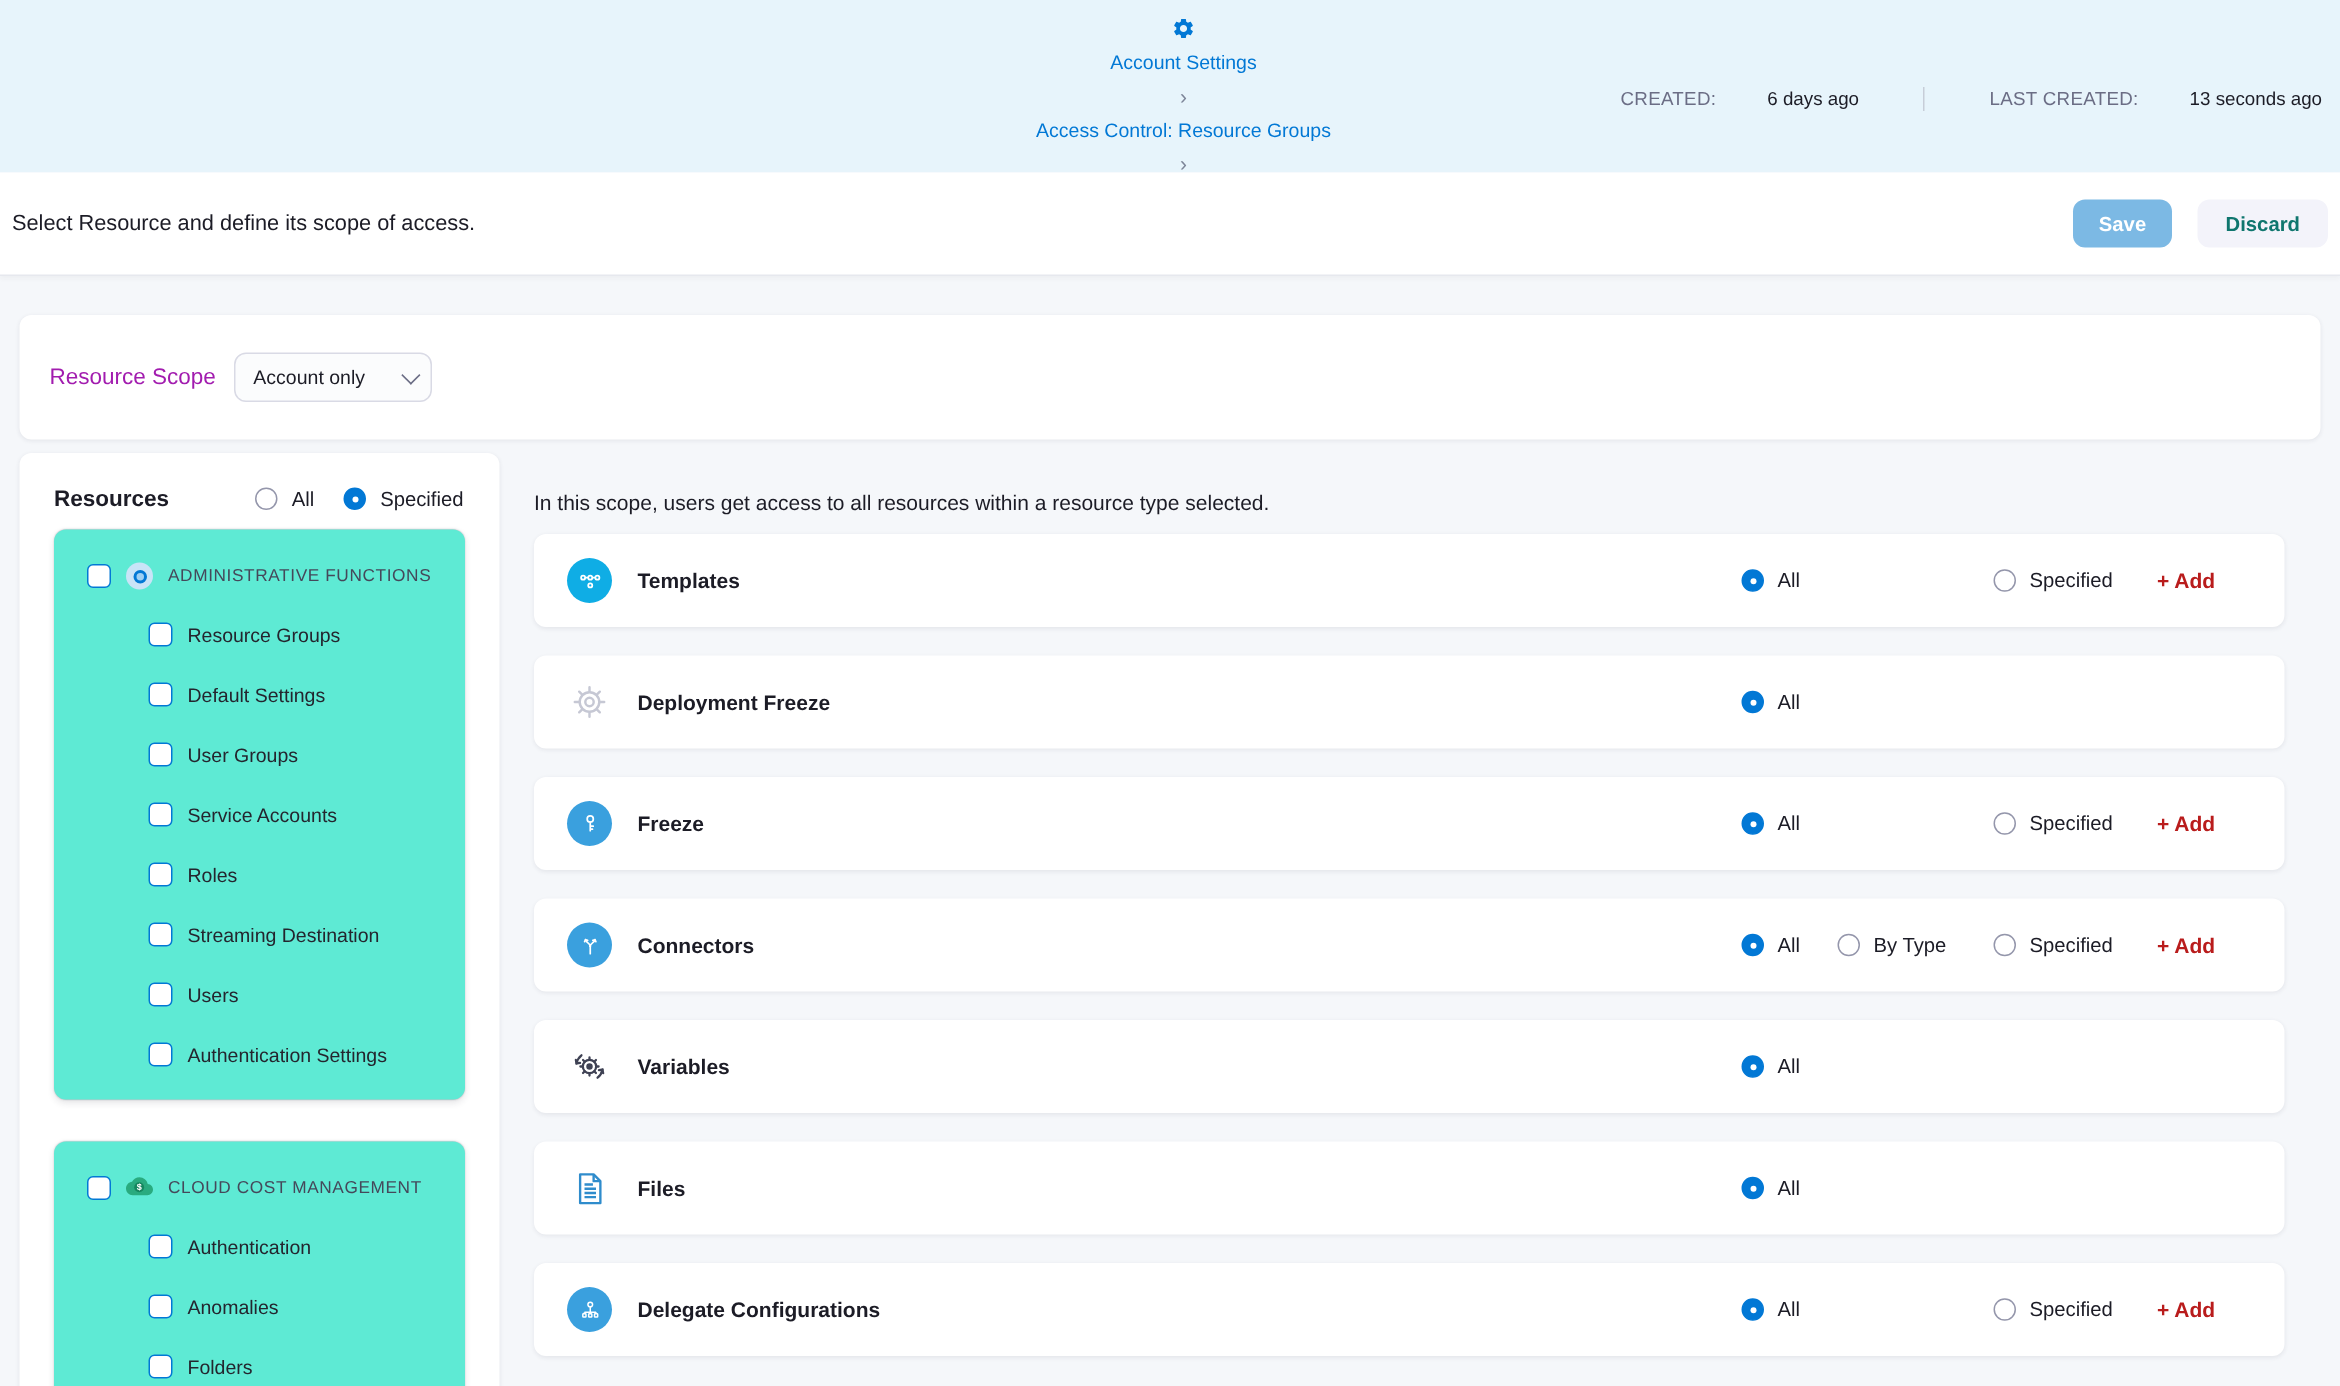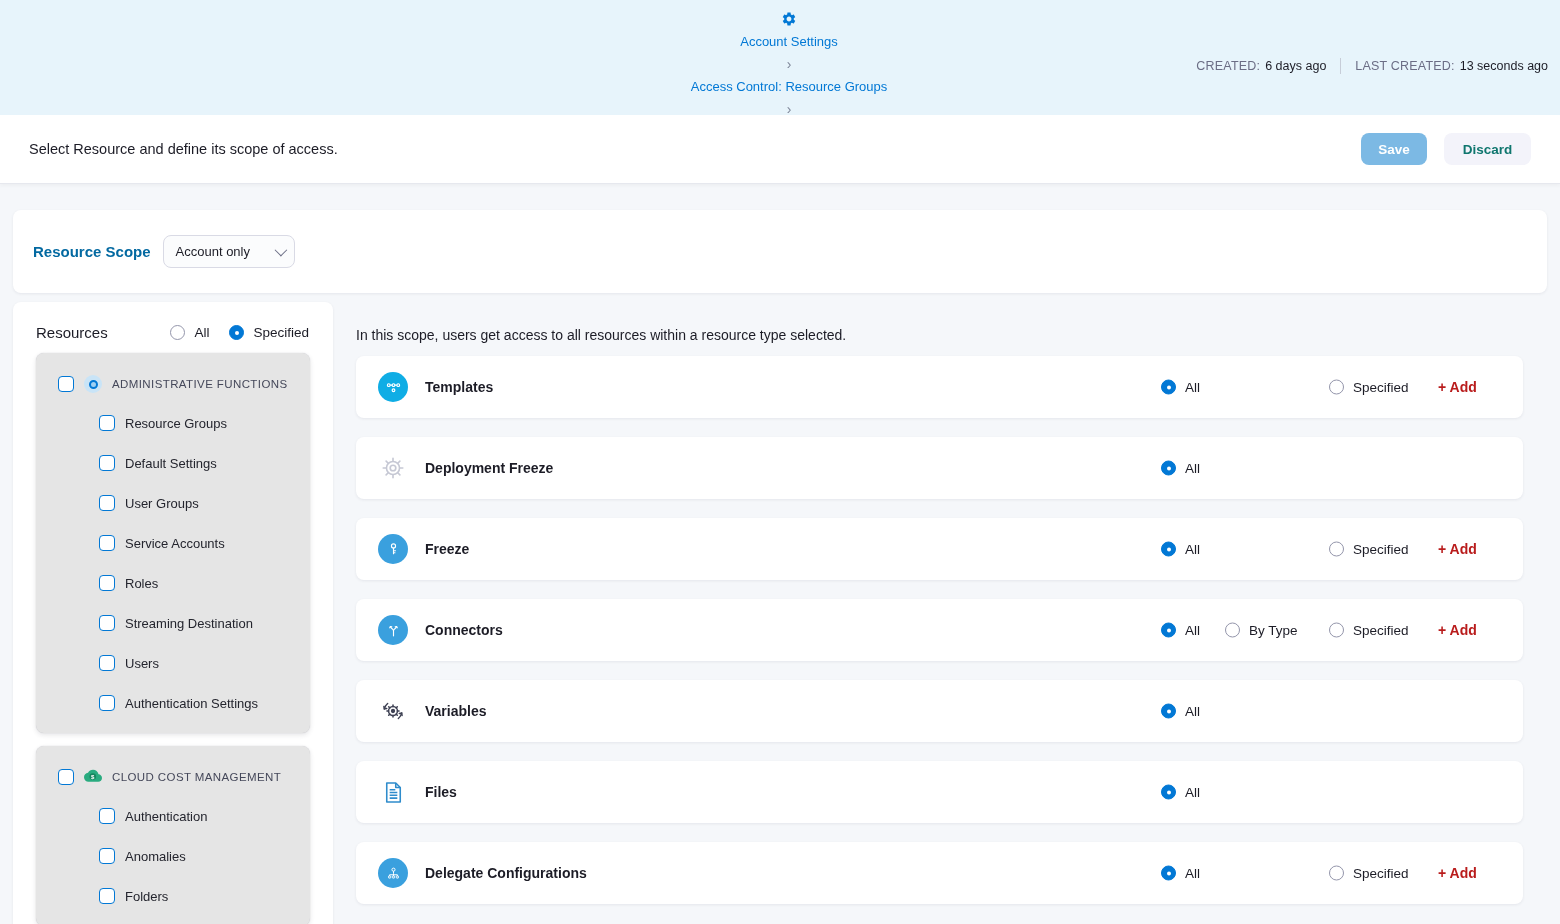--- a/index.html
+++ b/index.html
@@ -7,58 +7,58 @@
   body { font-family:"Liberation Sans","DejaVu Sans",sans-serif; background:#f5f7fa; color:#22222a; position:relative; }
 
   
   .hdr { height:115px; background:#e7f4fb; padding:11px 12px 0 12px; position:relative; }
   .crumbs { display:flex; align-items:center; gap:7px; padding-left:18px; font-size:13px;flex-direction:column; }
   .crumb { color:#0278d5; font-weight:500; cursor:pointer; text-decoration:none; }
   .crumb-sep { color:#7d8598; font-size:12px; }
   .crumb-sep::after { content:"›"; font-size:14px; }
   .gear-bc { display:inline-flex; width:16px; height:16px; }
   .page-title { font-size:19px; font-weight:600; color:#1c1c26; margin:21px 0 0 14px; }
-  .hdr-meta { position:absolute; right:12px; top:58px; display:flex; align-items:center; font-size:12.5px; }
+  .hdr-meta { position:absolute; right:12px; top:58px; display:flex; align-items:center; font-size:12.5px;gap:29px; }
   .meta-label { color:#6b6d85; letter-spacing:.2px; }
   .meta-value { color:#1c1c26; font-weight:400; margin-left:5px; }
   .meta-div { width:1px; height:16px; background:#c7cdd8; margin:0 14px; }
 
   
-  .tbar { height:69px; background:#fff; display:flex; align-items:center; padding:0 29px; border-bottom:1px solid #e6e8ee; box-shadow:0 2px 3px rgba(40,41,61,.04); position:relative; z-index:2; }
+  .tbar { height:69px; background:#fff; display:flex; align-items:center; padding:0 8px; border-bottom:1px solid #e6e8ee; box-shadow:0 2px 3px rgba(40,41,61,.04); position:relative; z-index:2; }
   .tbar-desc { font-size:14.5px; color:#1c1c26; }
   .tbar-actions { margin-left:auto; display:flex; gap:17px; }
   .btn { height:32px; border:none; border-radius:8px; font-family:inherit; font-size:13.5px; font-weight:700; cursor:pointer; }
   .btn-save { background:#7cb9e4; color:#fff; width:66px; }
   .btn-discard { background:#f3f3fa; color:#0f766e; width:87px; }
 
   
   .content { padding:26px 13px 0 13px; }
   .card { background:#fff; border-radius:8px; box-shadow:0 1px 3px rgba(40,41,61,.08); }
 
   .scope-card { height:83px; display:flex; align-items:center; padding-left:20px; gap:12px; }
-  .scope-label { font-size:15px; font-weight:700; color:#0369a1; }
+  .scope-label { font-size:15px; font-weight:400; color:#a21caf; }
   .select { width:132px; height:33px; border:1px solid #d9dae5; border-radius:8px; background:#fbfcfd; display:flex; align-items:center; padding:0 10px 0 12px; cursor:pointer; }
   .select-value { font-size:13px; font-weight:500; color:#1c1c26; flex:1; }
   .chev { width:9px; height:9px; border-right:1.6px solid #6b6d85; border-bottom:1.6px solid #6b6d85; transform:rotate(45deg) translateY(-2px); }
 
   .cols { display:flex; align-items:flex-start; margin-top:9px; }
 
   
   .res-panel { width:320px; min-height:640px; border-bottom-left-radius:0; border-bottom-right-radius:0; padding:22px 0 20px 0; }
   .res-head { display:flex; align-items:center; padding:0 24px 0 23px; }
-  .res-title { font-size:15px; font-weight:400; color:#1c1c26; }
+  .res-title { font-size:15px; font-weight:700; color:#1c1c26; }
   .res-modes { margin-left:auto; display:flex; align-items:center; gap:20px; }
 
   .opt { display:inline-flex; align-items:center; gap:9px; cursor:pointer; }
   .radio { width:15px; height:15px; border-radius:50%; border:1.5px solid #9496ab; background:#fff; position:relative; flex:0 0 auto; }
   .opt.sel .radio { border-color:#0278d5; background:#0278d5; }
   .opt.sel .radio::after { content:""; position:absolute; left:4.5px; top:4.5px; width:4.5px; height:4.5px; border-radius:50%; background:#fff; }
   .opt-label { font-size:13.5px; color:#1c1c26; }
 
-  .group-card { margin:12px 23px 13px 23px; border-radius:8px; box-shadow:0 0 1px rgba(40,41,61,.25), 0 2px 5px rgba(40,41,61,.12); background:#e5e5e5; padding:16px 0 10px 0; }
+  .group-card { margin:12px 23px 28px 23px; border-radius:8px; box-shadow:0 0 1px rgba(40,41,61,.25), 0 2px 5px rgba(40,41,61,.12); background:#5eead4; padding:16px 0 10px 0; }
   .group-head { display:flex; align-items:center; gap:10px; padding:6px 10px 10px 22px; cursor:pointer; }
   .cbx { width:16px; height:16px; border:1.6px solid #0278d5; border-radius:4px; background:#fff; flex:0 0 auto; cursor:pointer; }
   .group-label { font-size:11.5px; font-weight:500; letter-spacing:.4px; color:#45485a; text-transform:uppercase; }
   .grp-item { display:flex; align-items:center; gap:10px; height:40px; padding-left:63px; cursor:pointer; }
   .grp-item-label { font-size:13px; color:#24252e; }
   .ic-admin { width:18px; height:18px; border-radius:50%; background:#c9e4f7; display:flex; align-items:center; justify-content:center; flex:0 0 auto; }
   .ic-admin::after { content:""; width:5px; height:5px; border:2px solid #0278d5; border-radius:50%; background:#9ed0f3; }
   .ic-ccm { width:18px; height:18px; display:flex; flex:0 0 auto; }
 
   

